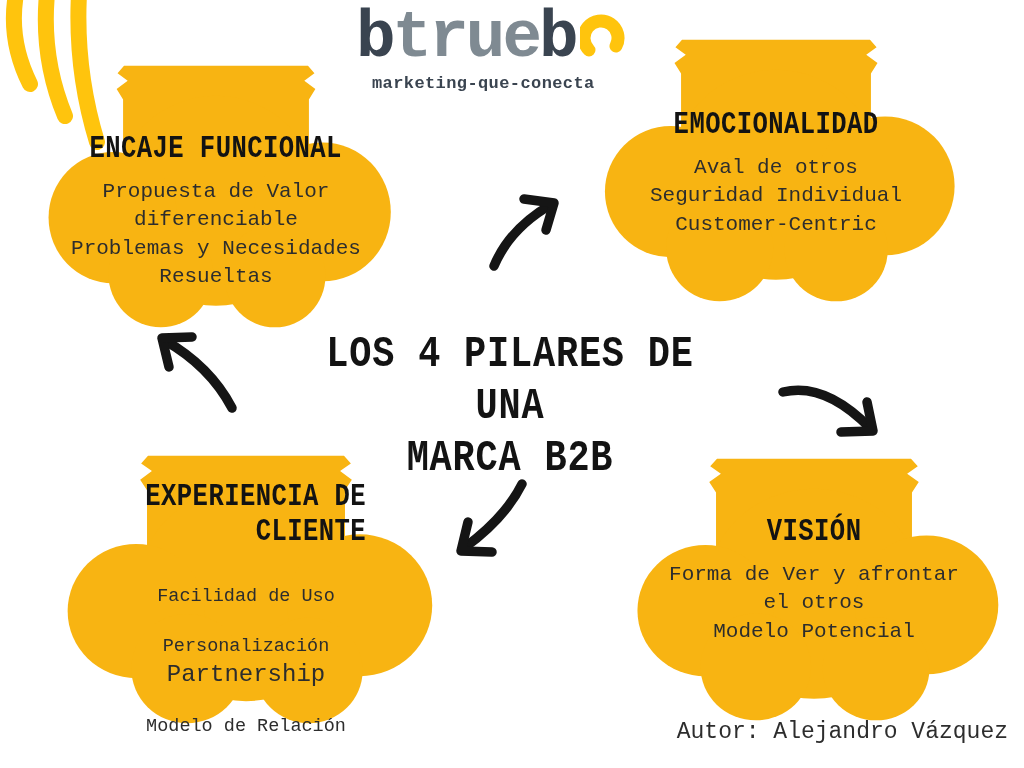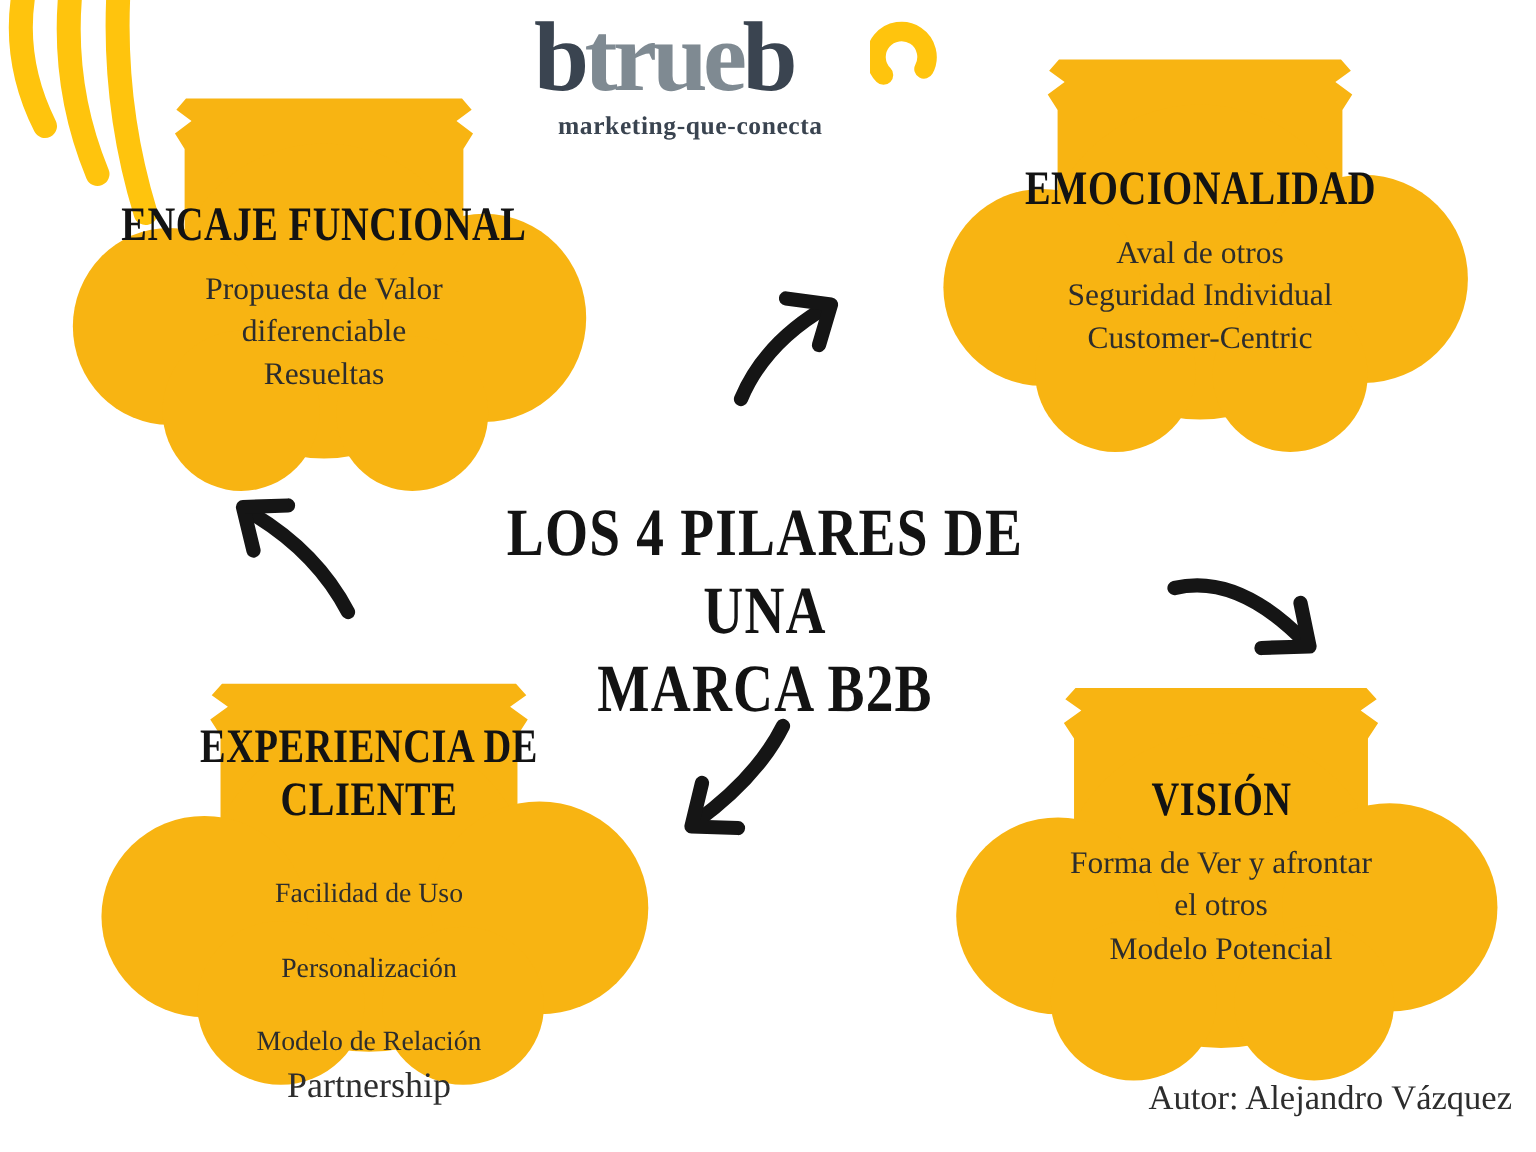--- a/index.html
+++ b/index.html
@@ -1,18 +1,18 @@
 <!DOCTYPE html>
 <html style="--cloud: #F8B412; --accent: #FFC40D; --arrow: #151515; --logo-dark: #3A4450; --logo-gray: #7F8A92; --text-dark: #2D2D2D; --title-black: #131313;"><head>
 <meta charset="utf-8">
 <style>
   html,body{margin:0;padding:0;}
   .stage{
     position:relative;width:1024px;height:768px;background:#ffffff;
-    overflow:hidden;font-family:Liberation Serif, serif;
+    overflow:hidden;font-family:Liberation Mono, monospace;
   }
   svg{display:block;}
   
   .logo{position:absolute;left:356px;top:4px;}
   .brand{font-size:66px;font-weight:800;letter-spacing:-3px;line-height:1.05;white-space:nowrap;}
   .brand .dark{color:var(--logo-dark,#3A4450);}
   .brand .gray{color:var(--logo-gray,#7F8A92);}
   .tagline{font-size:17px;font-weight:700;color:var(--logo-dark,#3A4450);letter-spacing:.4px;margin-top:1px;margin-left:16px;}
   .swoosh{position:absolute;left:580px;top:8px;}
   
@@ -32,24 +32,24 @@
   }
   .pillar-title{
     font-weight:800;font-size:32px;line-height:1.08;letter-spacing:.5px;
     transform:scaleX(.8);color:var(--title-black,#131313);margin:0 0 11px;
   }
   .pillar-line{font-size:21px;line-height:1.36;color:var(--text-dark,#2D2D2D);margin:0;}
   .pillar-line.sm{font-size:18.5px;line-height:1.38;margin-top:24px;}
   .pillar-line.big{font-size:24px;line-height:1.3;}
   #p-encaje{left:32px;top:60px;width:368px;height:272px;}
   #p-encaje .pillar-content{padding-top:72px;}
-  #p-emocional{left:612px;top:34px;width:376px;height:272px;}
+  #p-emocional{left:588px;top:34px;width:376px;height:272px;}
   #p-emocional .pillar-content{padding-top:74px;}
   #p-experiencia{left:50px;top:450px;width:392px;height:278px;}
-  #p-experiencia .pillar-content{padding-top:30px;}
+  #p-experiencia .pillar-content{padding-top:30px;text-align:right;}
   #p-experiencia .pillar-title{max-width:300px;}
   #p-vision{left:620px;top:453px;width:388px;height:272px;}
   #p-vision .pillar-content{padding-top:62px;}
   
   .arrow{position:absolute;stroke:var(--arrow,#151515);fill:none;
     stroke-width:9.5;stroke-linecap:round;stroke-linejoin:round;}
   #arrow-ne{left:480px;top:188px;}
   #arrow-nw{left:150px;top:328px;}
   #arrow-se{left:775px;top:382px;}
   #arrow-sw{left:450px;top:478px;}
@@ -99,20 +99,21 @@
   </div>
 
   <div class="pillar" id="p-encaje">
     <svg class="cloud" viewBox="0 0 400 290" preserveAspectRatio="none">
         <use href="#cloud-sym"></use>
       </svg>
     <div class="pillar-content">
       <h2 class="pillar-title">ENCAJE FUNCIONAL</h2>
       <p class="pillar-line">Propuesta de Valor</p>
       <p class="pillar-line">diferenciable</p>
+      <p class="pillar-line">Problemas y Necesidades</p>
       <p class="pillar-line">Resueltas</p>
     </div>
   </div>
 
   <div class="pillar" id="p-emocional">
     <svg class="cloud" viewBox="0 0 400 290" preserveAspectRatio="none">
         <use href="#cloud-sym"></use>
       </svg>
     <div class="pillar-content">
       <h2 class="pillar-title">EMOCIONALIDAD</h2>
@@ -123,22 +124,22 @@
   </div>
 
   <div class="pillar" id="p-experiencia">
     <svg class="cloud" viewBox="0 0 400 290" preserveAspectRatio="none">
         <use href="#cloud-sym"></use>
       </svg>
     <div class="pillar-content">
       <h2 class="pillar-title">EXPERIENCIA DE CLIENTE</h2>
       <p class="pillar-line sm">Facilidad de Uso</p>
       <p class="pillar-line sm">Personalización</p>
+      <p class="pillar-line big">Partnership</p>
       <p class="pillar-line sm">Modelo de Relación</p>
-      <p class="pillar-line big">Partnership</p>
     </div>
   </div>
 
   <div class="pillar" id="p-vision">
     <svg class="cloud" viewBox="0 0 400 290" preserveAspectRatio="none">
         <use href="#cloud-sym"></use>
       </svg>
     <div class="pillar-content">
       <h2 class="pillar-title">VISIÓN</h2>
       <p class="pillar-line">Forma de Ver y afrontar</p>

